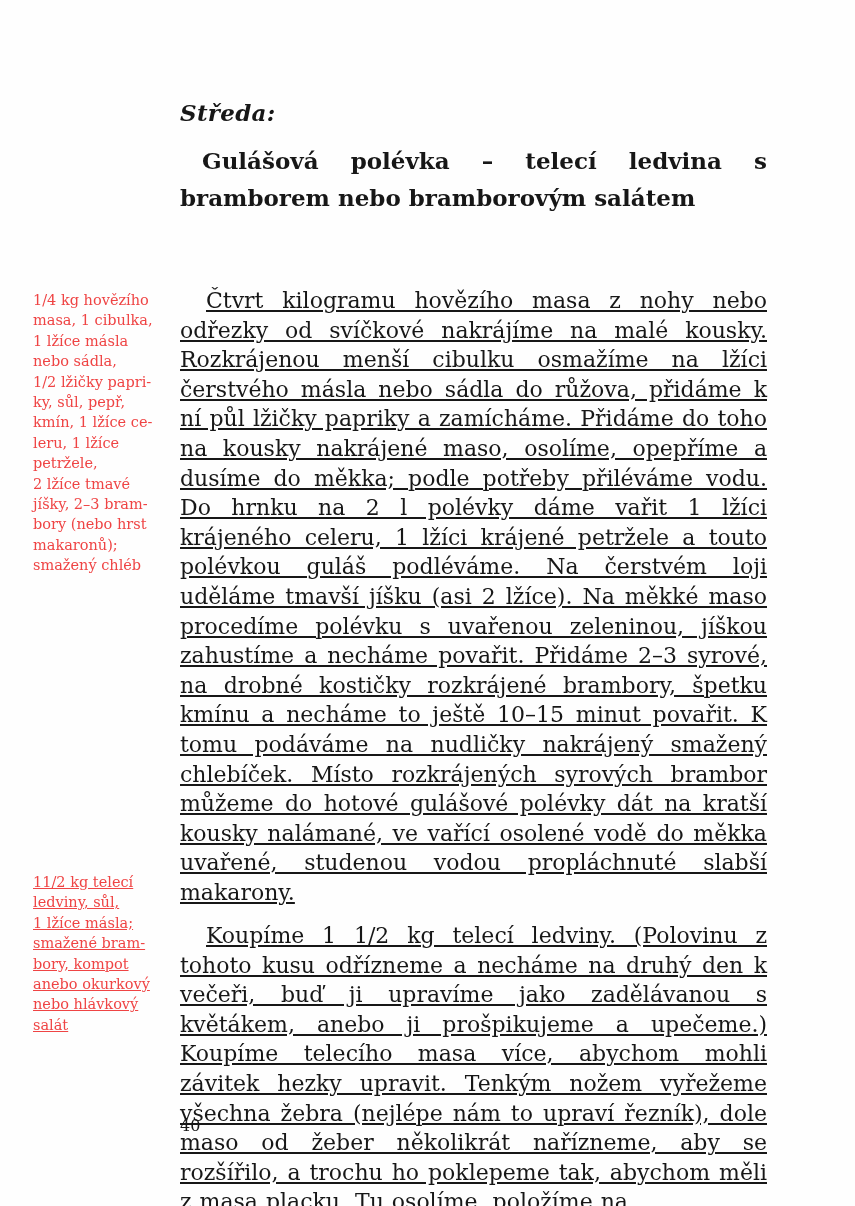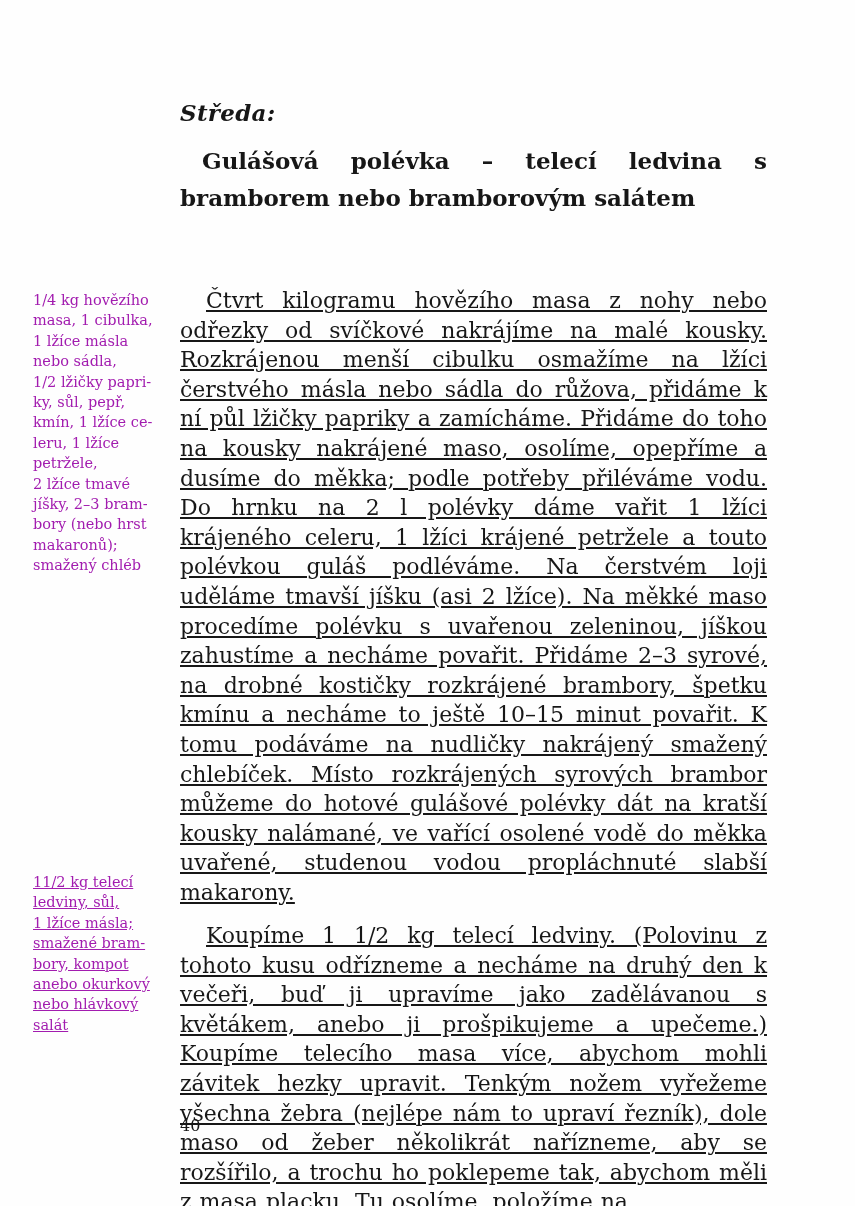--- a/index.html
+++ b/index.html
@@ -17,21 +17,21 @@
     overflow: hidden;
   }
   
   .note {
     position: absolute;
     left: 33px;
     width: 140px;
     font-size: 14.5px;
     line-height: 20.4px;
     white-space: pre-line;
-    color: #a21caf;
+    color: #ef4444;
   }
   .note-1 { top: 290px; }
   .note-2 { top: 872px; text-decoration: underline; }
 
   
   .main-col { position: absolute; left: 180px; width: 587px; top: 0; height: 100%; }
 
   .day {
     position: absolute;
     top: 99px; left: 0;

